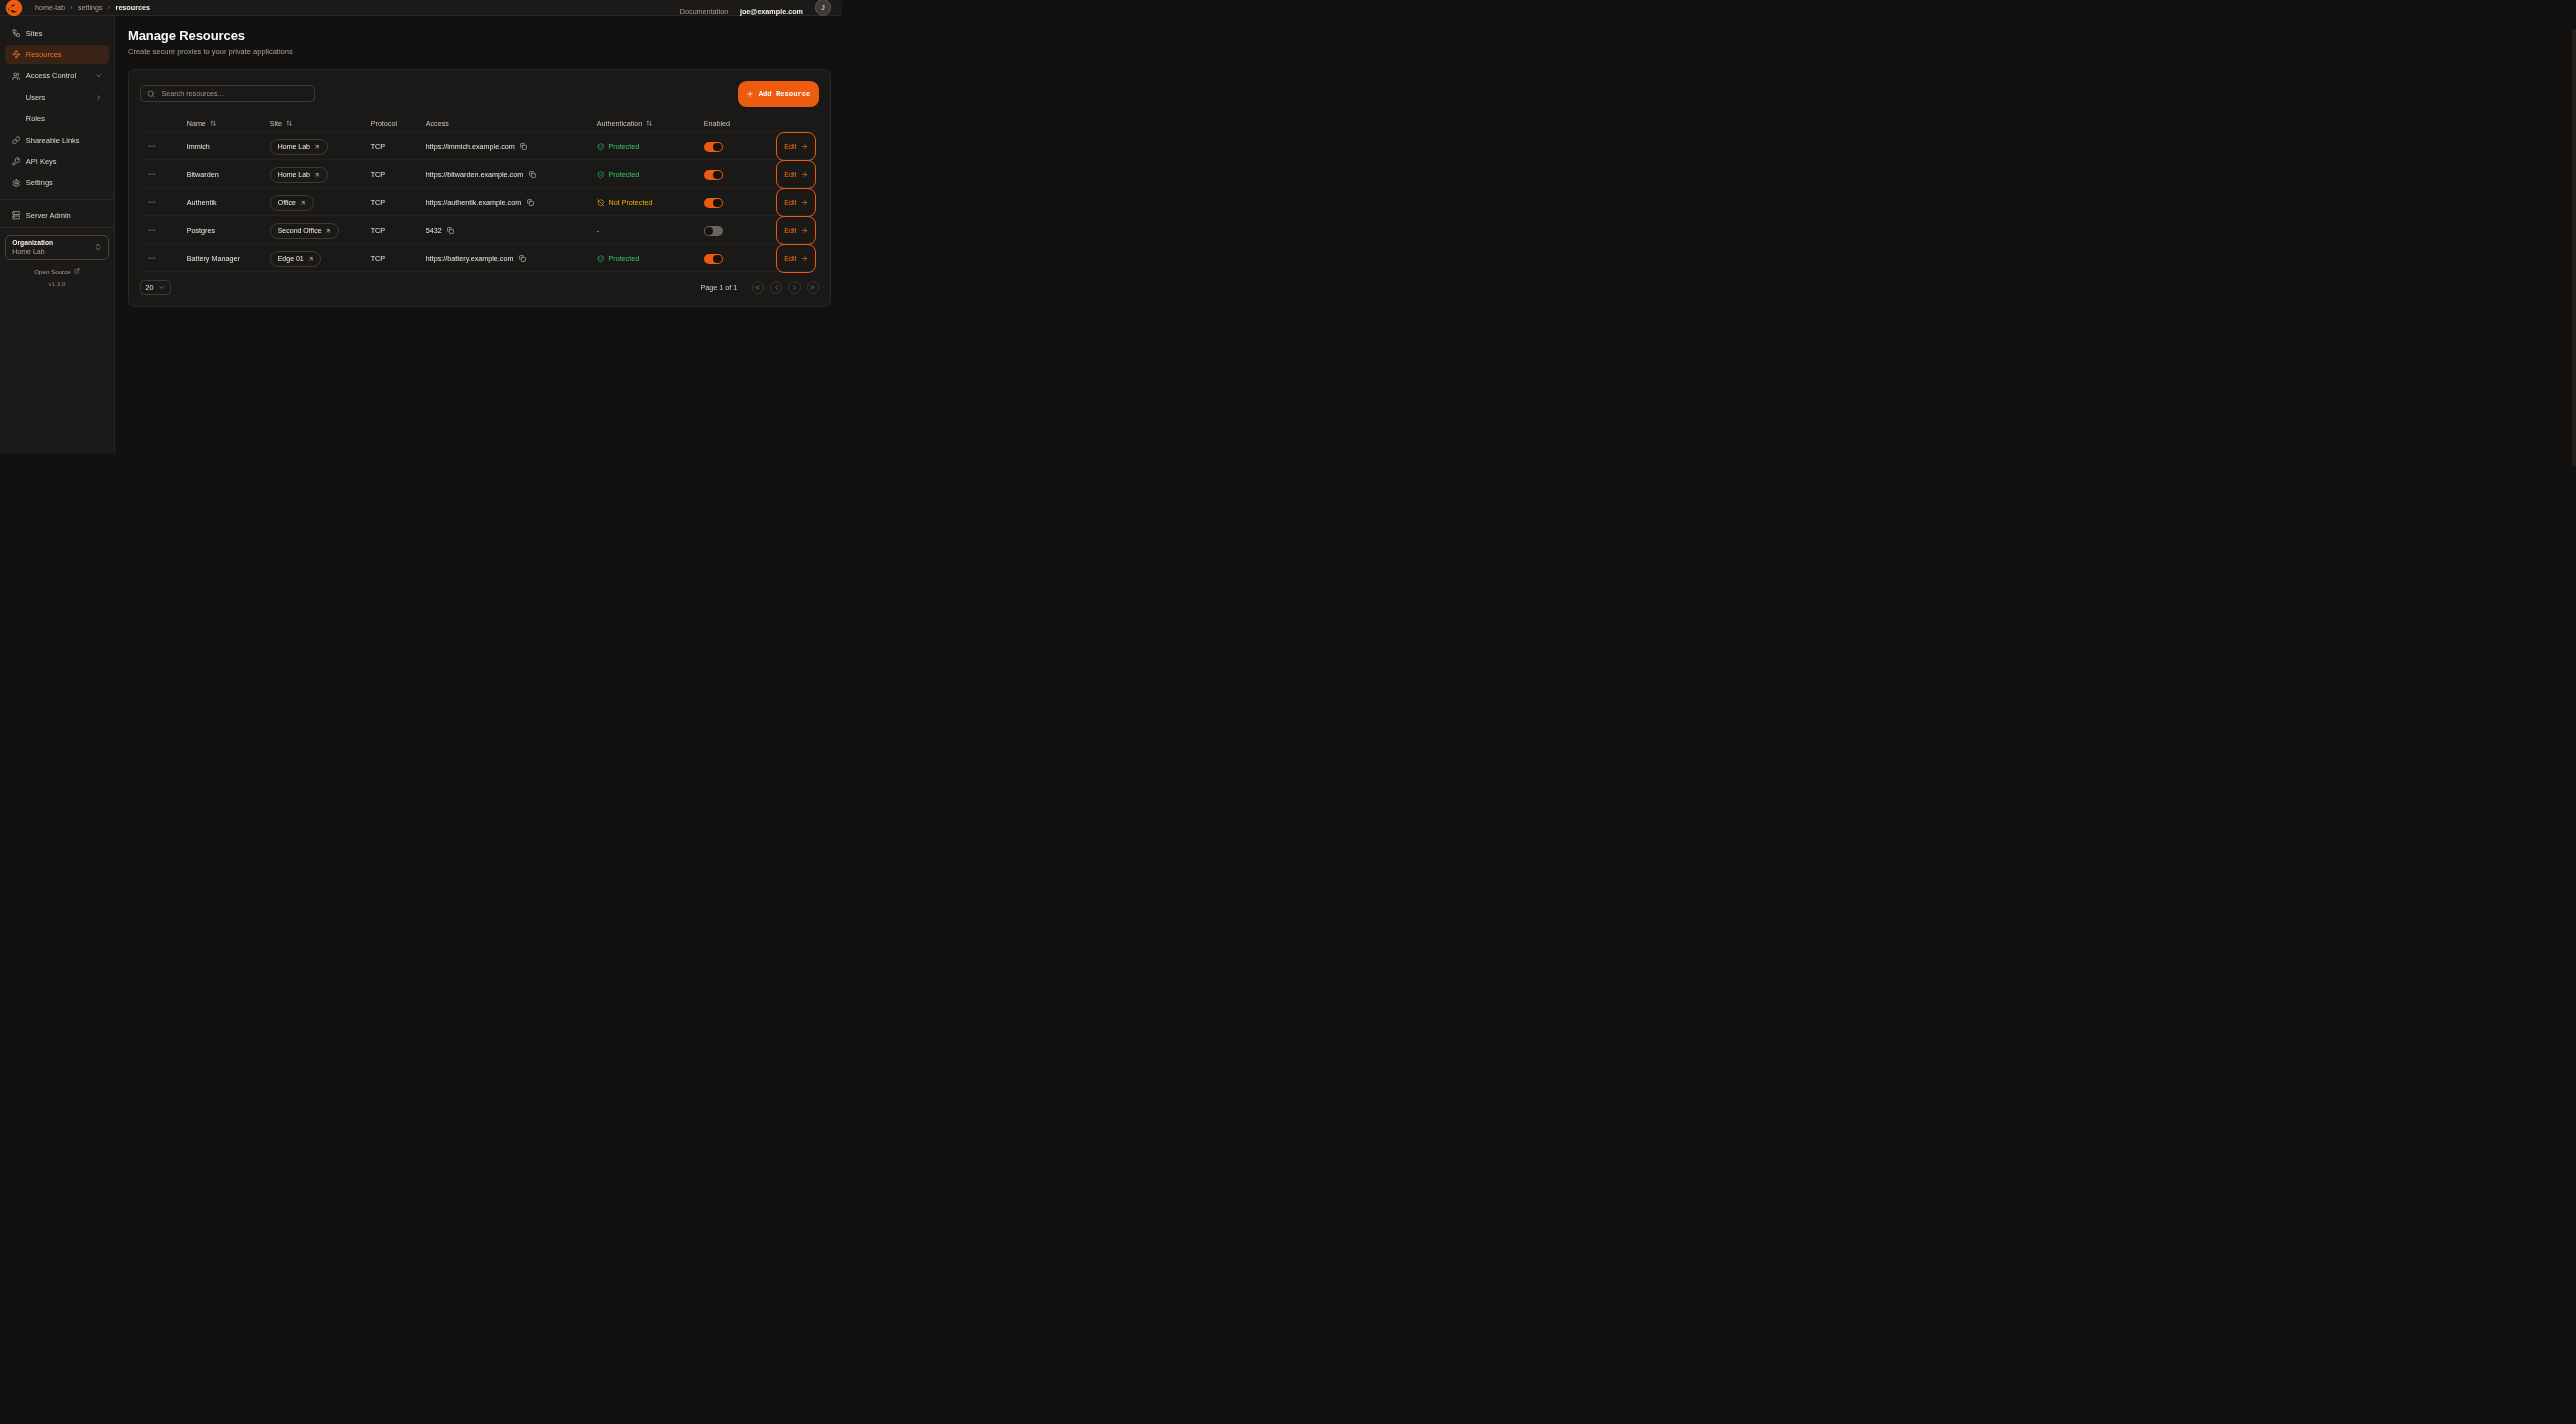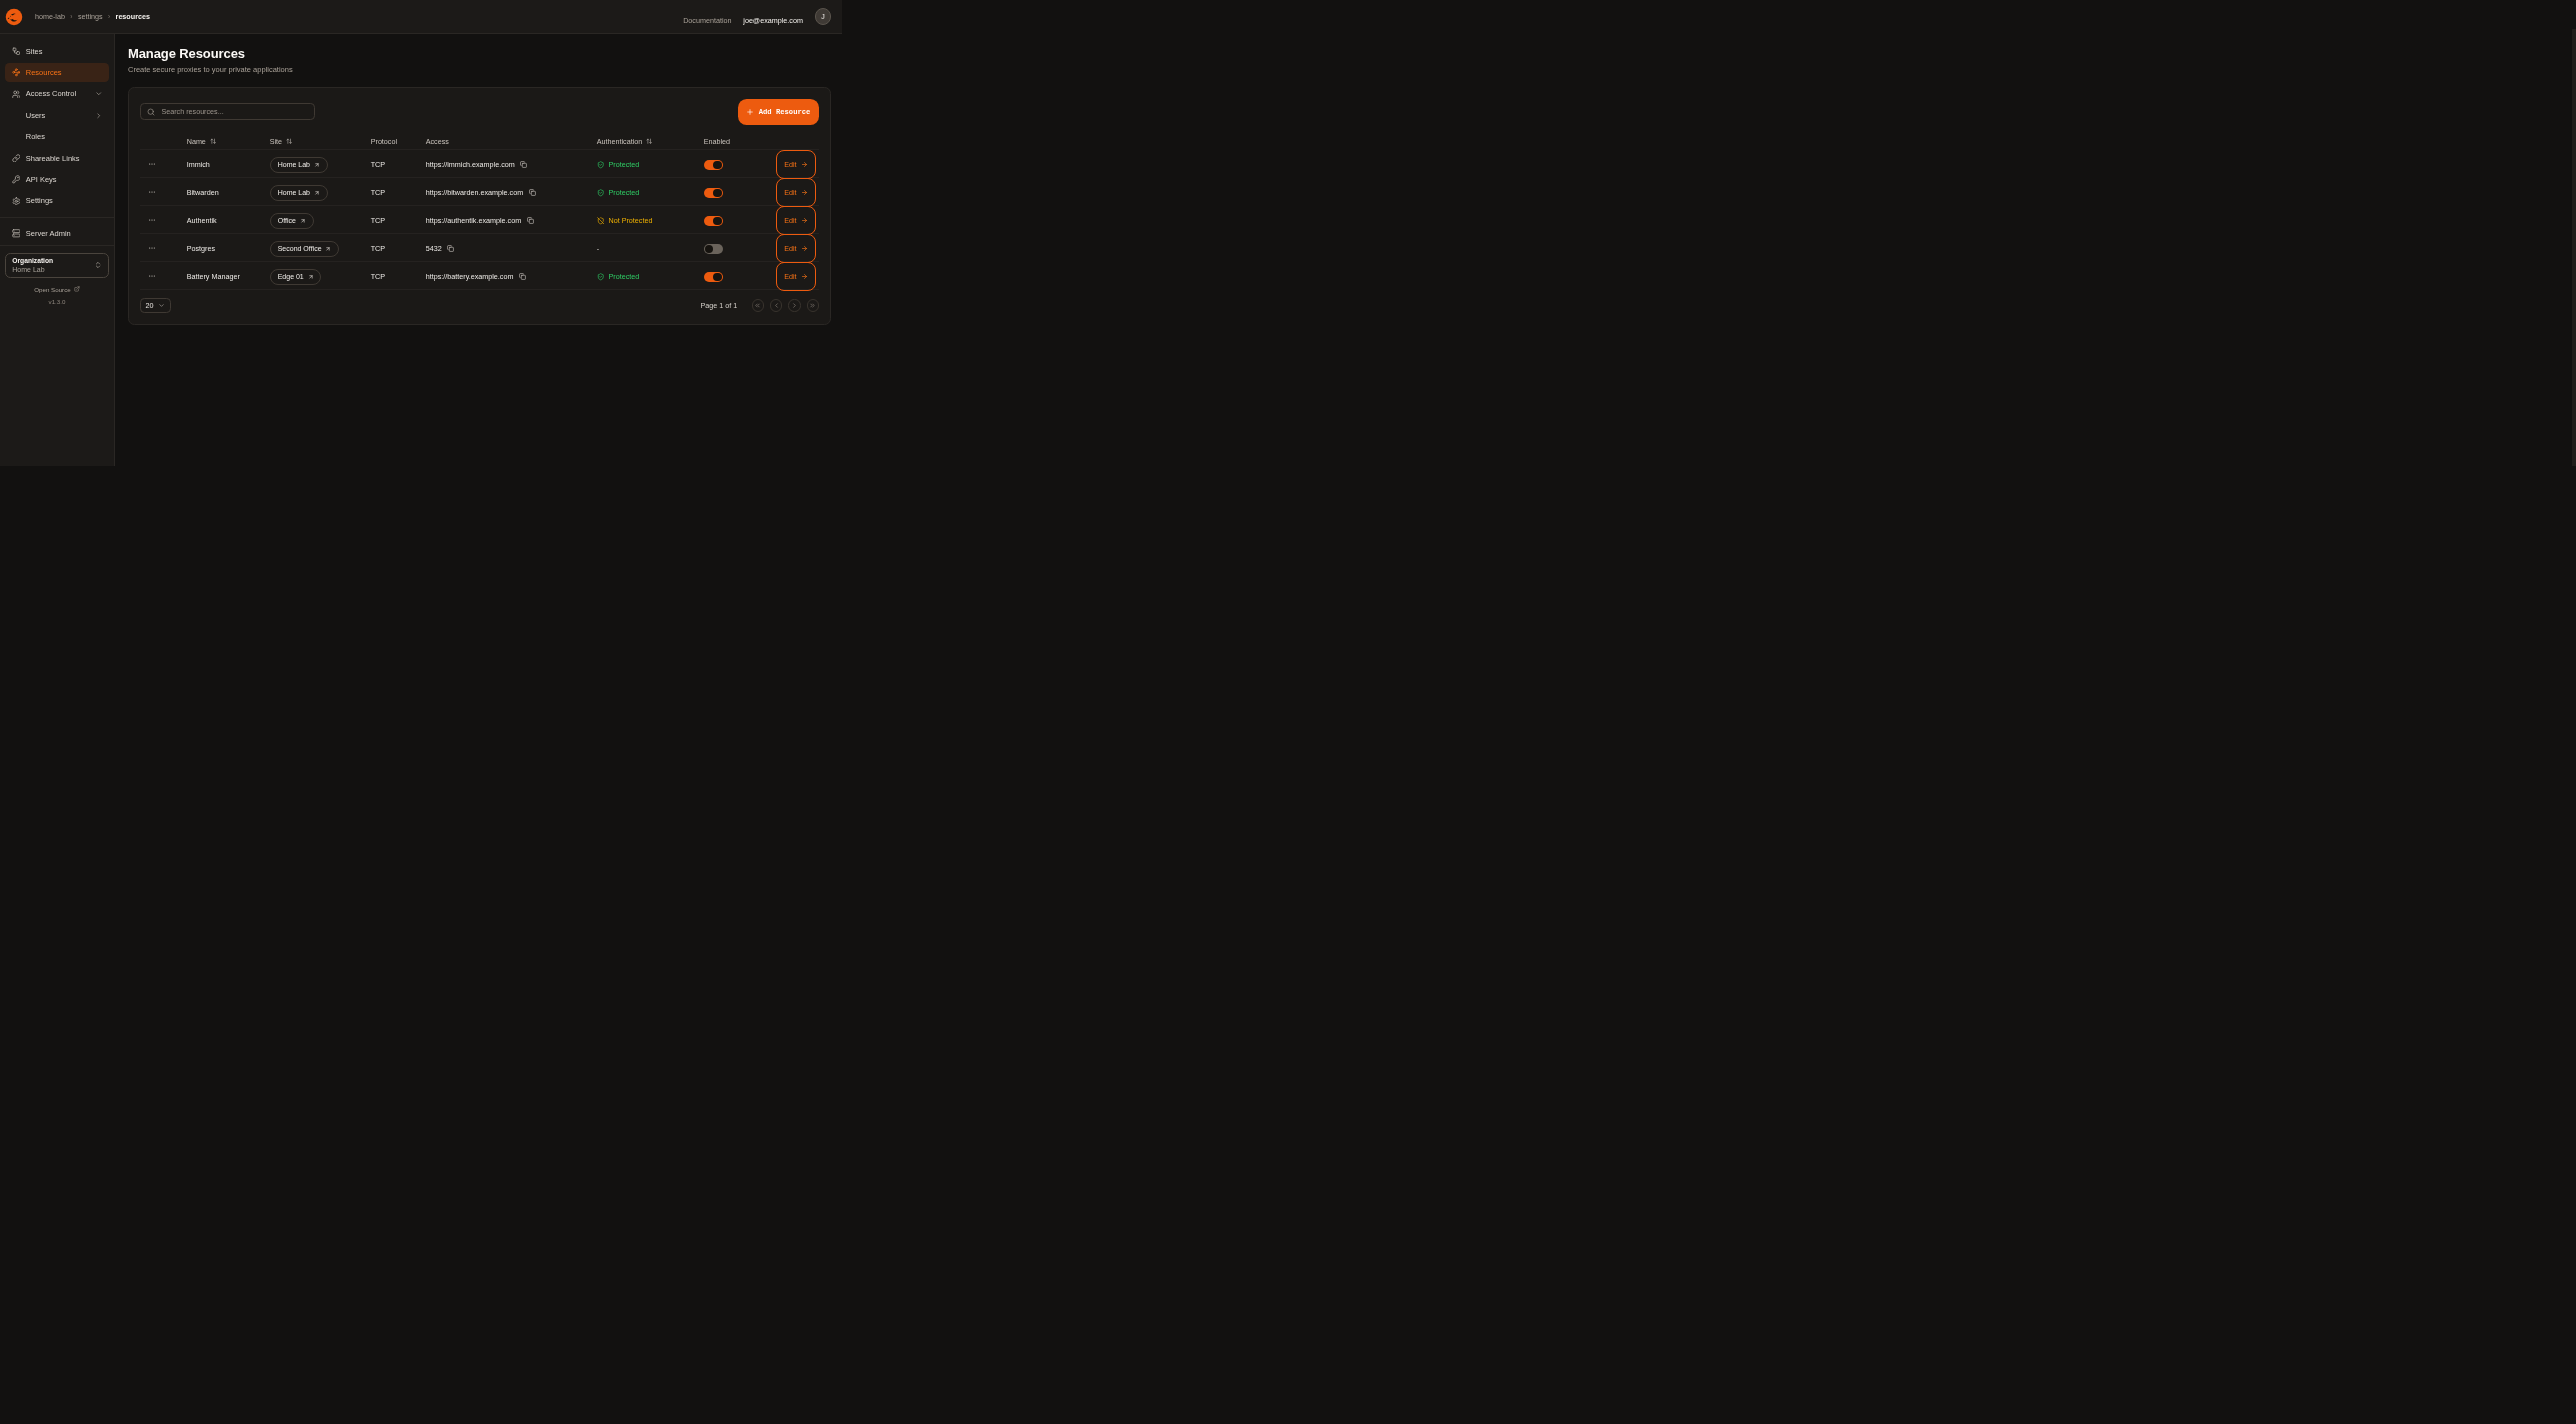--- a/index.html
+++ b/index.html
@@ -7,33 +7,33 @@
   body {
     width:842px; height:466px; overflow:hidden;
     background:#121110; color:#f3f0ec;
     font-family:"Liberation Sans", sans-serif;
     -webkit-font-smoothing:antialiased;
   }
   svg { display:block; }
 
   
   .topbar {
-    height:34px; background:#1c1a18; border-bottom:0.5px solid #2a2724;
+    height:16px; background:#1c1a18; border-bottom:0.5px solid #2a2724;
     display:flex; align-items:center; justify-content:space-between;
     padding:0 10.7px 0 4.3px;
   }
   .topbar-left { display:flex; align-items:center; gap:10.7px; }
   .logo { width:20px; height:20px; cursor:pointer; }
   .breadcrumb { display:flex; align-items:center; gap:5.4px; font-size:7.2px; color:#a8a097; }
   .breadcrumb a { color:#a8a097; text-decoration:none; cursor:pointer; }
   .crumb-sep { color:#7d766e; font-size:6.4px; }
   .crumb-current { color:#f7f4f0; font-weight:700; }
   .topbar-right { display:flex; align-items:flex-end; gap:11.8px; }
   .doc-link { font-size:7.2px; color:#a8a097; text-decoration:none; cursor:pointer; }
-  .user-email { font-size:7.2px; font-weight:400; color:#f7f4f0; cursor:pointer;margin-top:8px; }
+  .user-email { font-size:7.2px; font-weight:700; color:#f7f4f0; cursor:pointer;margin-top:8px; }
   .avatar {
     width:16.6px; height:16.6px; border-radius:50%;
     background:#3f3a35; border:0.5px solid #5a544c;
     display:grid; place-items:center; font-size:7px; color:#f3f0ec; cursor:pointer;
   }
 
   
   .shell { display:flex; height:437px; }
 
   

